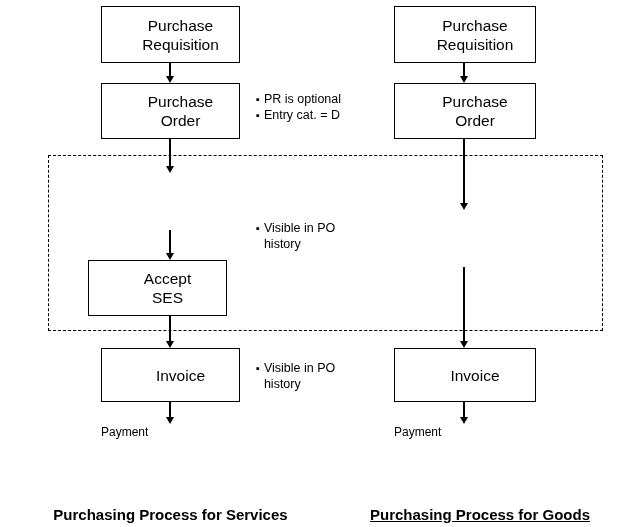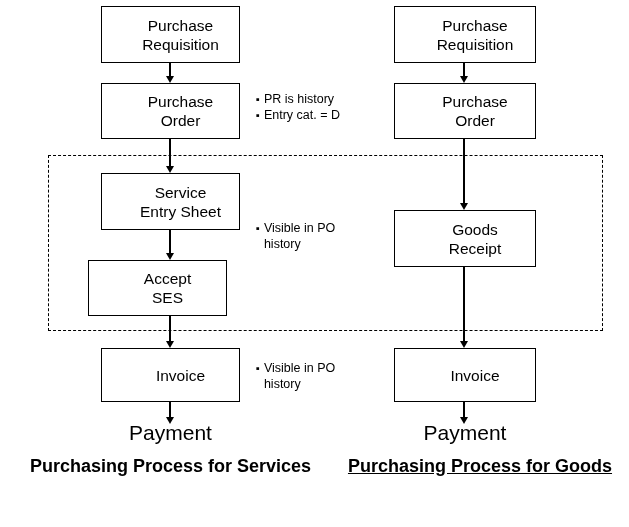--- a/index.html
+++ b/index.html
@@ -26,23 +26,23 @@
     font-size:15.5px;
     line-height:19px;
     z-index:3;
     padding-left:20px;
   }
   .node .lbl{white-space:pre-line;}
 
   
   .plain{
     position:absolute;
-    font-size:21px;
-    line-height:19px;
-    text-align:center;
+    font-size:12px;
+    line-height:19px;
+    text-align:left;
     z-index:3;
     white-space:nowrap;
   }
 
   
   .dashed-region{
     position:absolute;
     box-sizing:border-box;
     border:1.6px dashed #000;
     background:transparent;
@@ -88,24 +88,25 @@
     white-space:pre-line;
   }
 
   
   .caption{
     position:absolute;
     text-align:center;
     z-index:3;
   }
   .caption .title{
-    font-size:18px;
+    font-size:15px;
     font-weight:bold;
     line-height:19px;
     white-space:nowrap;
+    margin-top:48px;
   }
   .caption .sub{
     font-size:14.5px;
     font-weight:normal;
     line-height:19px;
     white-space:nowrap;
   }
 </style>
 </head>
 <body>
@@ -127,24 +128,20 @@
   <div class="node" style="left:101px;top:83px;width:139px;height:56px;">
     <span class="lbl">Purchase
 Order</span>
   </div>
 
   <div class="conn" style="left:169.2px;top:139px;height:34px;">
     <div class="stem" style="height:27px;"></div>
     <div class="head" style="top:27px;"></div>
   </div>
 
-  <div class="node" style="left:101px;top:173px;width:139px;height:57px;">
-    <span class="lbl">Service
-Entry Sheet</span>
-  </div>
 
   <div class="conn" style="left:169.2px;top:230px;height:30px;">
     <div class="stem" style="height:23px;"></div>
     <div class="head" style="top:23px;"></div>
   </div>
 
   <div class="node" style="left:88px;top:260px;width:139px;height:56px;">
     <span class="lbl">Accept
 SES</span>
   </div>
@@ -180,24 +177,20 @@
   <div class="node" style="left:394px;top:83px;width:142px;height:56px;">
     <span class="lbl">Purchase
 Order</span>
   </div>
 
   <div class="conn" style="left:463.2px;top:139px;height:71px;">
     <div class="stem" style="height:64px;"></div>
     <div class="head" style="top:64px;"></div>
   </div>
 
-  <div class="node" style="left:394px;top:210px;width:142px;height:57px;">
-    <span class="lbl">Goods
-Receipt</span>
-  </div>
 
   <div class="conn" style="left:463.2px;top:267px;height:81px;">
     <div class="stem" style="height:74px;"></div>
     <div class="head" style="top:74px;"></div>
   </div>
 
   <div class="node" style="left:394px;top:348px;width:142px;height:54px;">
     <span class="lbl">Invoice</span>
   </div>
 
@@ -206,21 +199,21 @@
     <div class="head" style="top:15px;"></div>
   </div>
 
   <div class="plain" style="left:394px;top:423px;width:142px;">
     <span>Payment</span>
   </div>
 
   <div class="annot" style="left:256px;top:92px;width:105px;">
     <div class="row">
       <span class="bullet">▪</span>
-      <span class="atext">PR is history</span>
+      <span class="atext">PR is optional</span>
     </div>
     <div class="row">
       <span class="bullet">▪</span>
       <span class="atext">Entry cat. = D</span>
     </div>
   </div>
 
   <div class="annot" style="left:256px;top:221px;width:100px;">
     <div class="row">
       <span class="bullet">▪</span>

